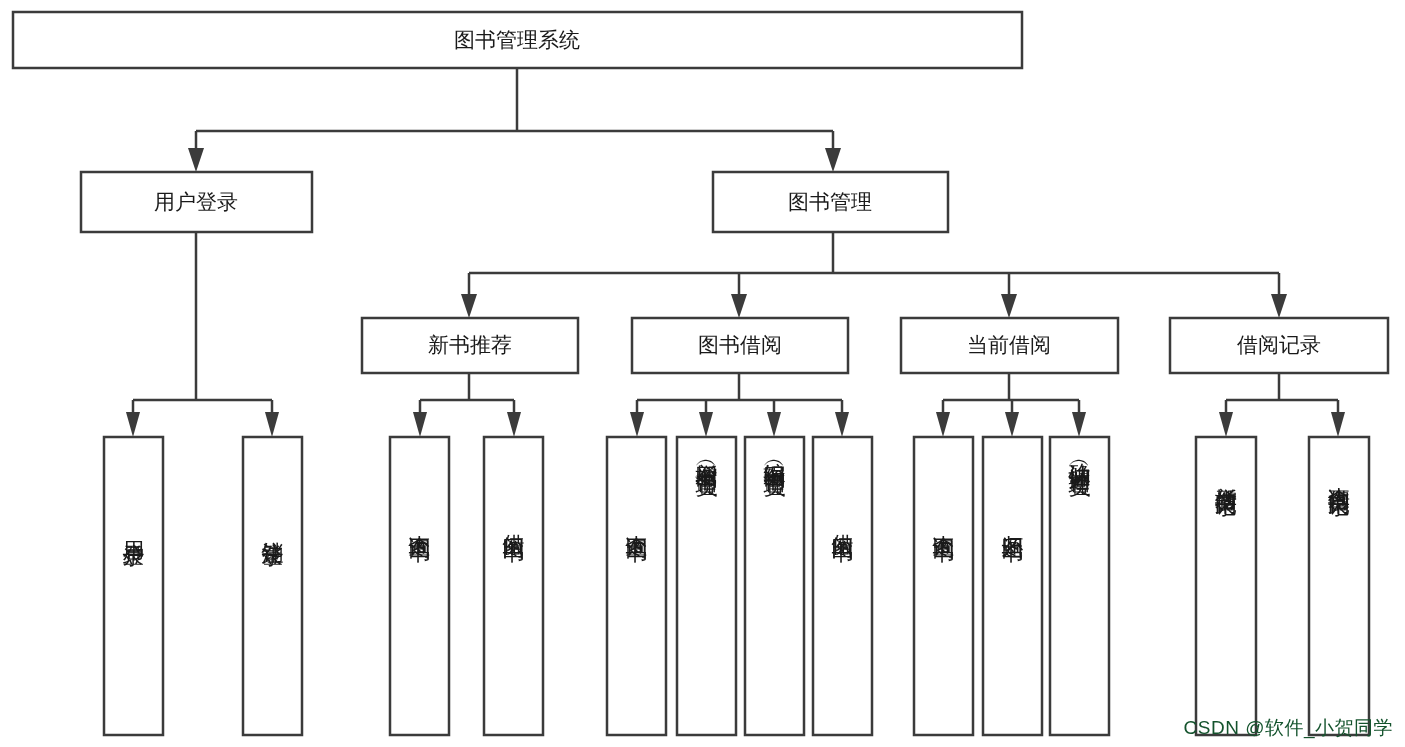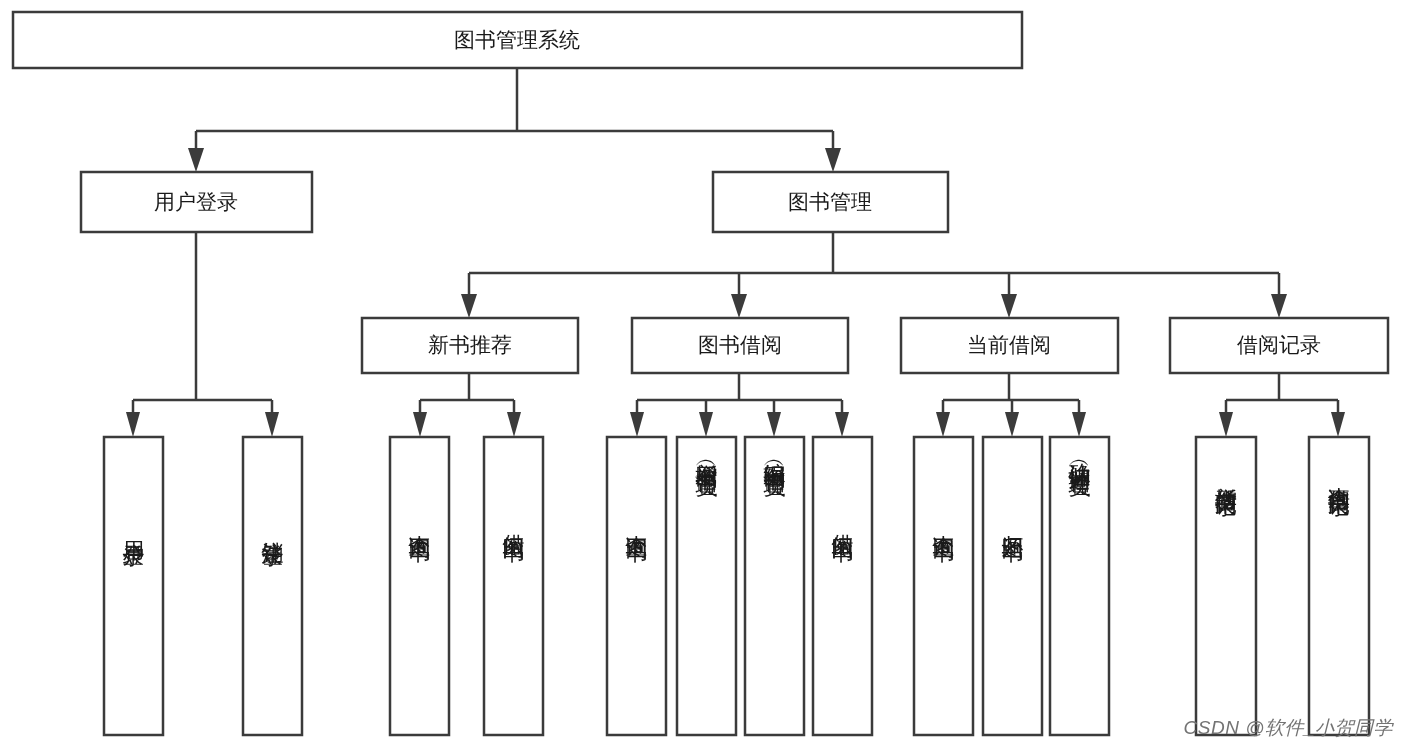--- a/index.html
+++ b/index.html
@@ -58,24 +58,23 @@
     letter-spacing: 2px;
     color: #1a1a1a;
     white-space: nowrap;
   }
   .watermark {
     position: absolute;
     right: 12px;
     bottom: 6px;
     font-family: "Liberation Sans", "DejaVu Sans", sans-serif;
     font-size: 19px;
-    color: #737373;
+    color: #14532d;
     letter-spacing: 0.5px;
     white-space: nowrap;
-    font-style: italic;
   }
 </style>
 </head>
 <body>
 
 <svg id="diagram" viewBox="0 0 1405 747">
 
   <g>
 
     <path class="connector" d="M517,68 L517,131"></path>

